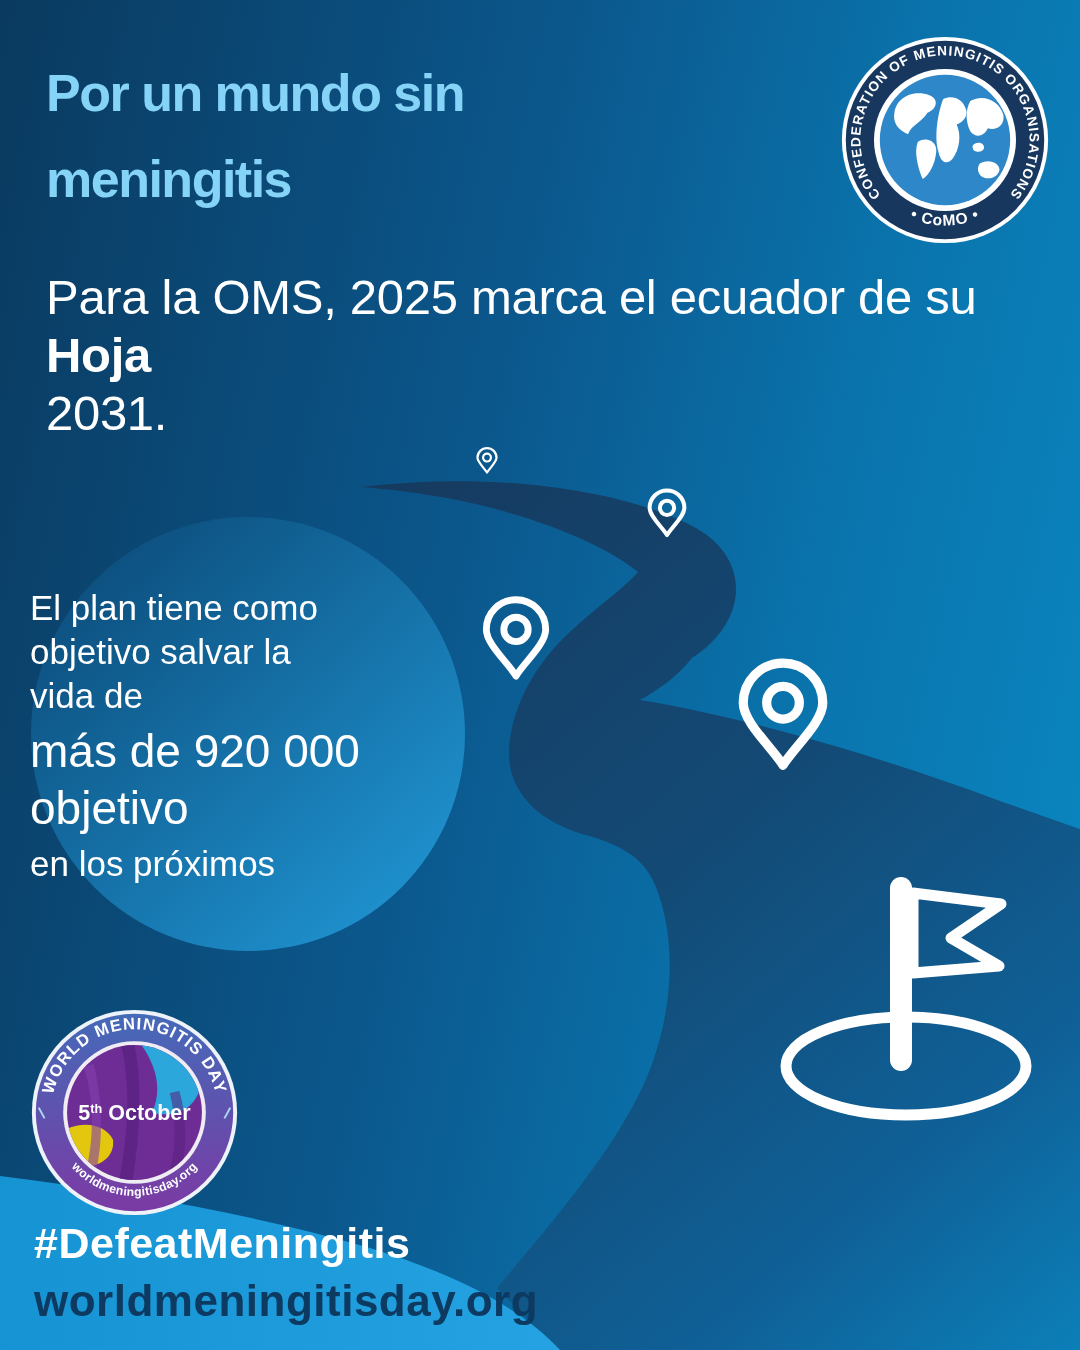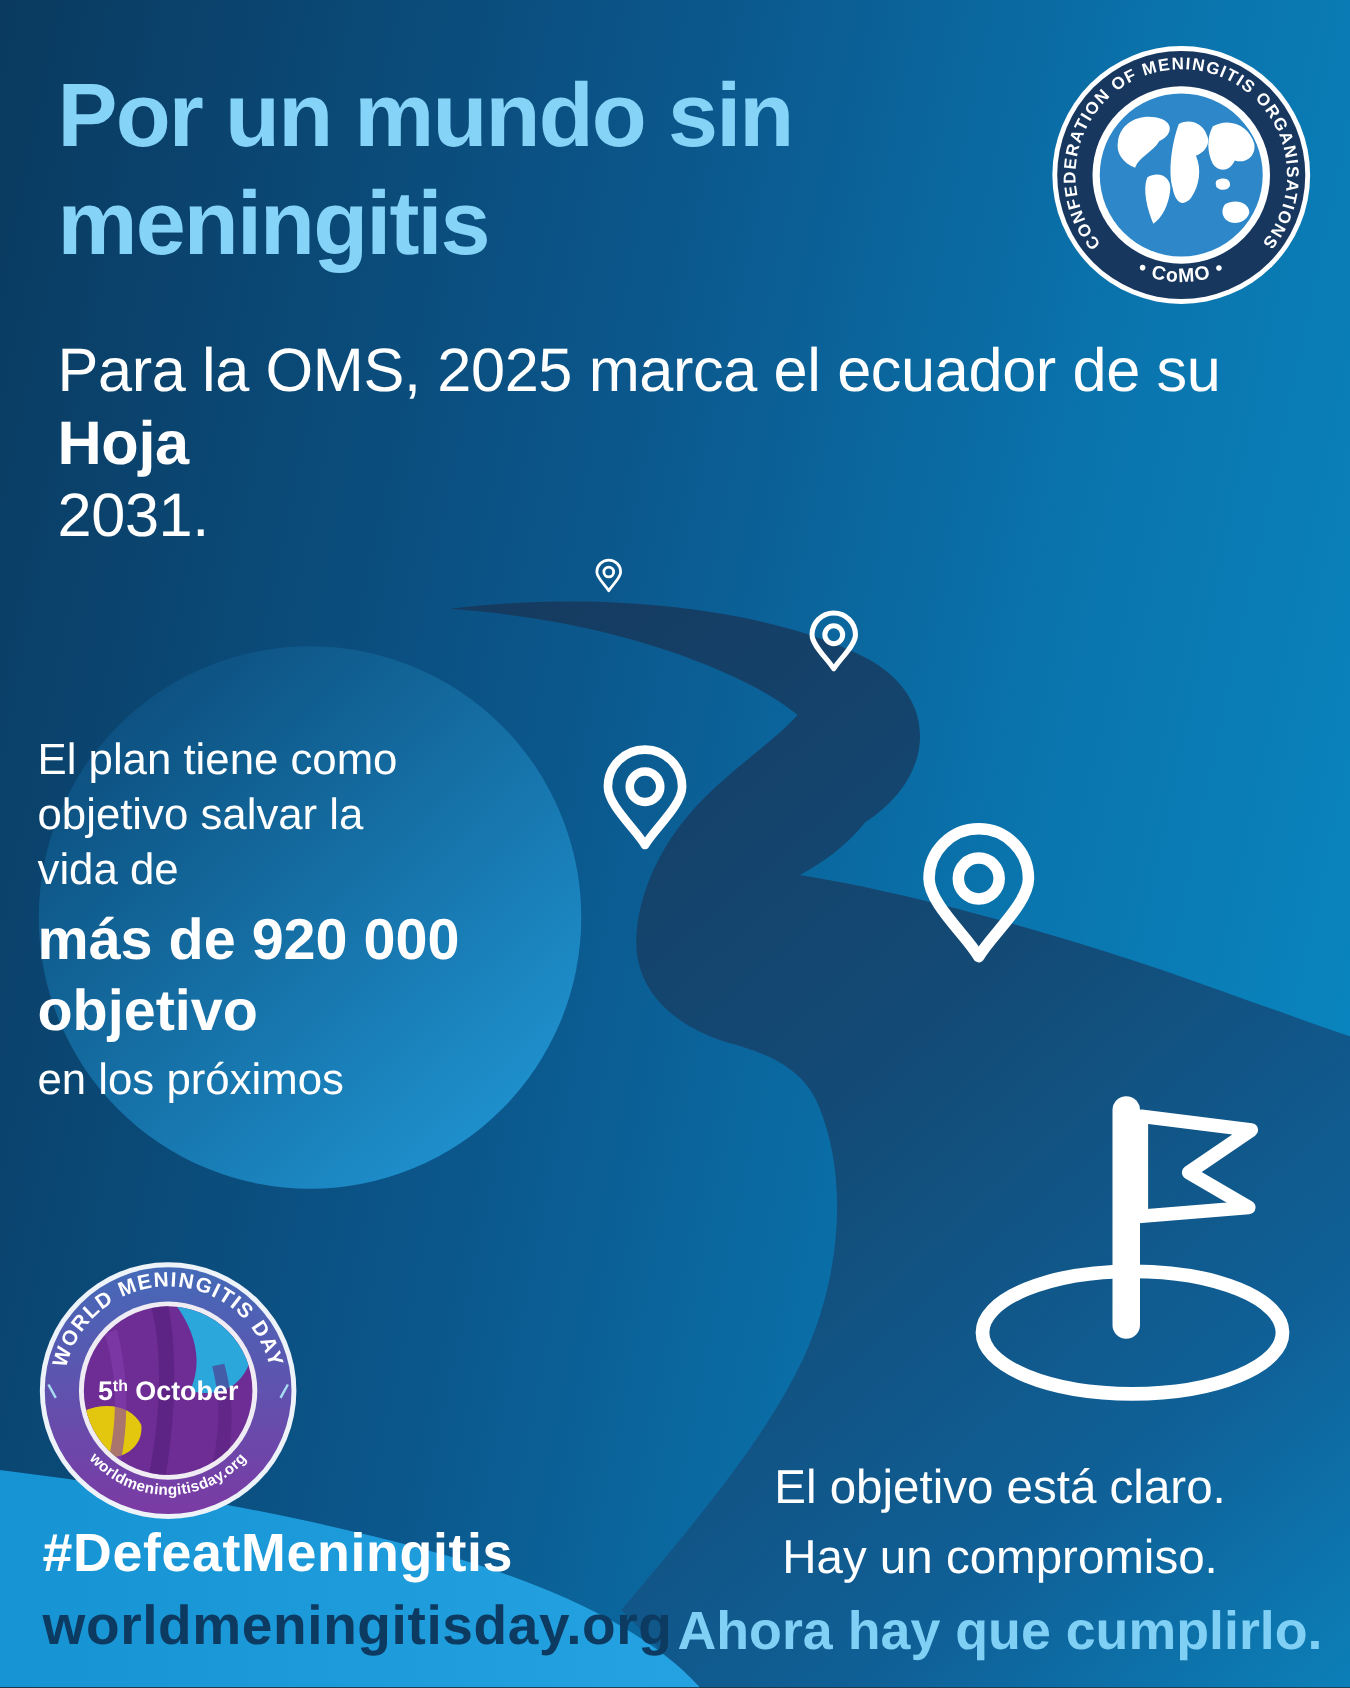--- a/index.html
+++ b/index.html
@@ -4,30 +4,30 @@
 <style>
   html,body{margin:0;padding:0;background:#222;}
   .poster{
     position:relative;width:1080px;height:1350px;overflow:hidden;
     font-family:"Liberation Sans",sans-serif;
     background:linear-gradient(102deg,#0a3a5f 0%,#0b578c 42%,#0a74ad 70%,#0a8ac4 100%);
   }
   .bg-art{position:absolute;inset:0;width:100%;height:100%;}
   .overlay{position:absolute;}
 
-  .title{left:46px;top:50px;font-size:72px;font-weight:bold;line-height:86px;
+  .title{left:46px;top:50px;font-size:52px;font-weight:bold;line-height:86px;
          color:#85d3f6;letter-spacing:-1.5px;}
   .intro{left:46px;top:268px;font-size:49px;line-height:58px;color:#ffffff;letter-spacing:-0.3px;}
   .intro b{font-weight:bold;}
 
   .circle-text{left:30px;top:522px;width:436px;height:428px;
     display:flex;flex-direction:column;align-items:flex-start;justify-content:center;
     text-align:center;color:#fff;}
   .circle-text .sm{font-size:35px;line-height:44px;font-weight:400;}
-  .circle-text .lg{font-size:46px;line-height:57px;font-weight:bold;}
+  .circle-text .lg{font-size:46px;line-height:57px;font-weight:normal;}
   .circle-text .gap{margin-top:5px;}
 
   .footer{left:34px;top:1222px;line-height:1;}
   .footer .hashtag{font-size:43px;color:#ffffff;font-weight:700;letter-spacing:0.5px;}
   .footer .url{font-size:44px;color:#0d3a60;font-weight:bold;margin-top:14px;letter-spacing:0.5px;}
 
   .closing{left:520px;top:1162px;width:560px;text-align:center;}
   .closing .w{font-size:38px;line-height:56px;color:#ffffff;}
   .closing .hl{font-size:43px;line-height:62px;color:#7fd0f4;font-weight:bold;}
 
@@ -189,19 +189,14 @@
     <text x="0" y="8" text-anchor="middle" fill="#ffffff" font-weight="bold">
       <tspan font-size="22">5</tspan><tspan font-size="13" dy="-8">th</tspan><tspan font-size="22" dy="8"> October</tspan>
     </text>
   </svg>
 
   <div class="overlay footer">
     <div class="hashtag">#DefeatMeningitis</div>
     <div class="url">worldmeningitisday.org</div>
   </div>
 
-  <div class="overlay closing">
-    <div class="w">El objetivo está claro.</div>
-    <div class="w">Hay un compromiso.</div>
-    <div class="hl">Ahora hay que cumplirlo.</div>
-  </div>
 
 </div>
 
 </body></html>

